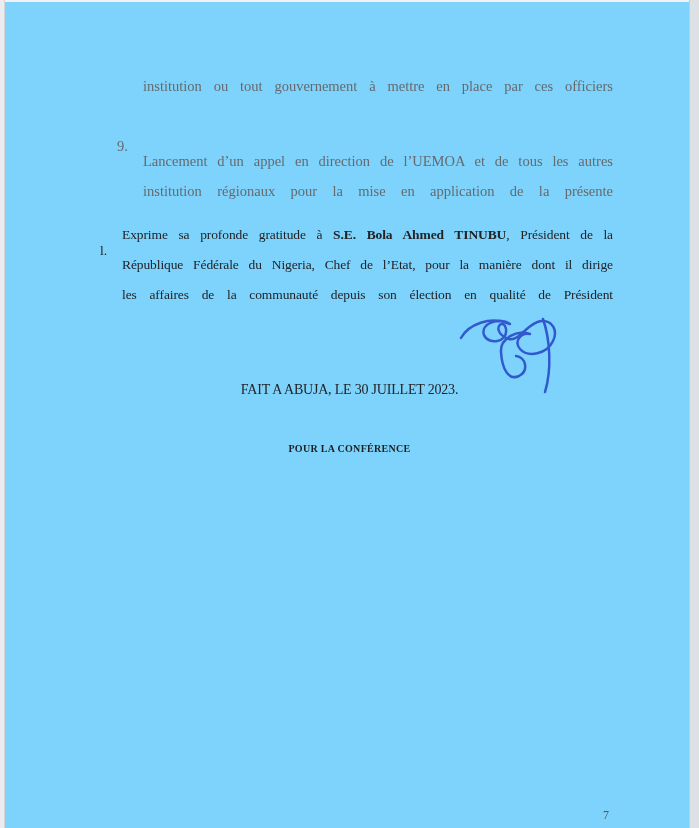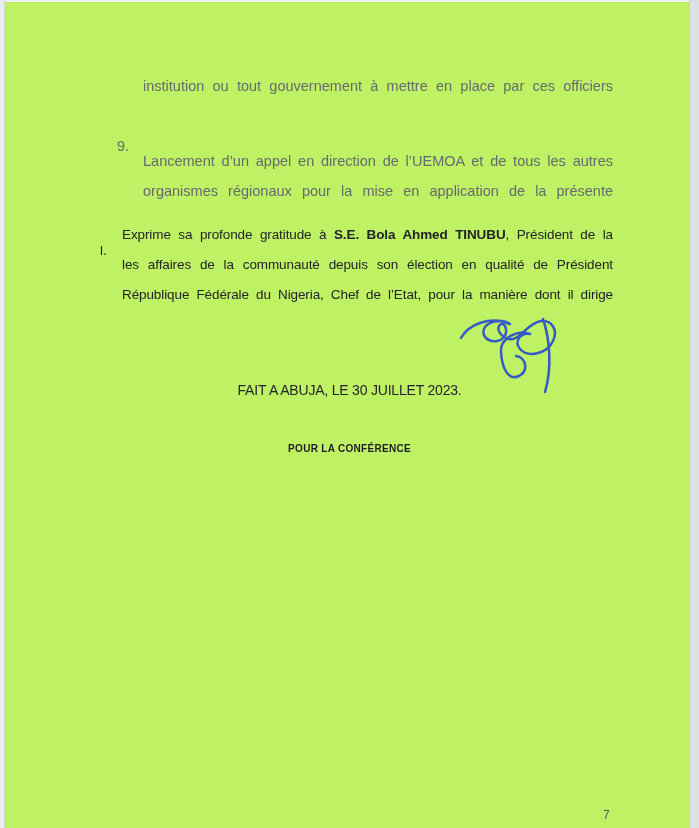--- a/index.html
+++ b/index.html
@@ -2,21 +2,21 @@
 <html><head>
 <meta charset="utf-8">
 <style>
   html,body{margin:0;padding:0;}
   body{
     width:699px;height:828px;
     background:#ffffff;
     font-family:"Liberation Sans","DejaVu Sans",sans-serif;
     position:relative;overflow:hidden;
   }
-  .page{position:absolute;inset:0;background:#bef264;}
+  .page{position:absolute;inset:0;background:#7dd3fc;font-family:Liberation Serif, serif;}
   .edge-left{position:absolute;left:0;top:0;width:4px;height:828px;background:#eaecf0;border-right:1px solid #d4d6dc;}
   .edge-right{position:absolute;left:689px;top:0;width:10px;height:828px;background:#dde0e5;border-left:1px solid #c8cbd1;}
   .edge-top{position:absolute;left:0;top:0;width:699px;height:2px;background:#f0f1f4;}
   .line{height:30px;line-height:30px;white-space:normal;}
   .just{text-align:justify;text-align-last:justify;}
   .para{position:absolute;}
   .gray{color:#66696e;font-size:14.5px;}
   .dark{color:#222327;font-size:13.5px;letter-spacing:-0.1px;}
   .marker{position:absolute;height:30px;line-height:30px;}
   .marker-9{left:117px;top:131px;}
@@ -47,28 +47,28 @@
   <div class="edge-left"></div>
   <div class="edge-right"></div>
 
   <div class="para gray para-item8">
     <div class="line just">institution ou tout gouvernement à mettre en place par ces officiers</div>
   </div>
 
   <div class="marker gray marker-9">9.</div>
   <div class="para gray para-item9">
     <div class="line just">Lancement d’un appel en direction de l’UEMOA et de tous les autres</div>
-    <div class="line just">organismes régionaux pour la mise en application de la présente</div>
+    <div class="line just">institution régionaux pour la mise en application de la présente</div>
   </div>
 
   <div class="marker dark marker-l">l.</div>
   <div class="para dark para-iteml">
     <div class="line just"><span>Exprime sa profonde gratitude à </span><span class="bold-inline">S.E. Bola Ahmed TINUBU</span><span>, Président de la</span></div>
+    <div class="line just">République Fédérale du Nigeria, Chef de l’Etat, pour la manière dont il dirige</div>
     <div class="line just">les affaires de la communauté depuis son élection en qualité de Président</div>
-    <div class="line just">République Fédérale du Nigeria, Chef de l’Etat, pour la manière dont il dirige</div>
   </div>
 
   <svg class="signature" viewBox="0 0 106 92" xmlns="http://www.w3.org/2000/svg">
     <g fill="none" stroke="#2e52cc" stroke-width="2.5" stroke-linecap="round" stroke-linejoin="round" opacity="0.95">
       <path d="M 5 33
                C 12 20 34 10 54 19
                C 44 12 24 18 28 30
                C 32 40 52 38 50 24
                C 48 12 34 24 50 33
                C 62 40 70 18 85 16

